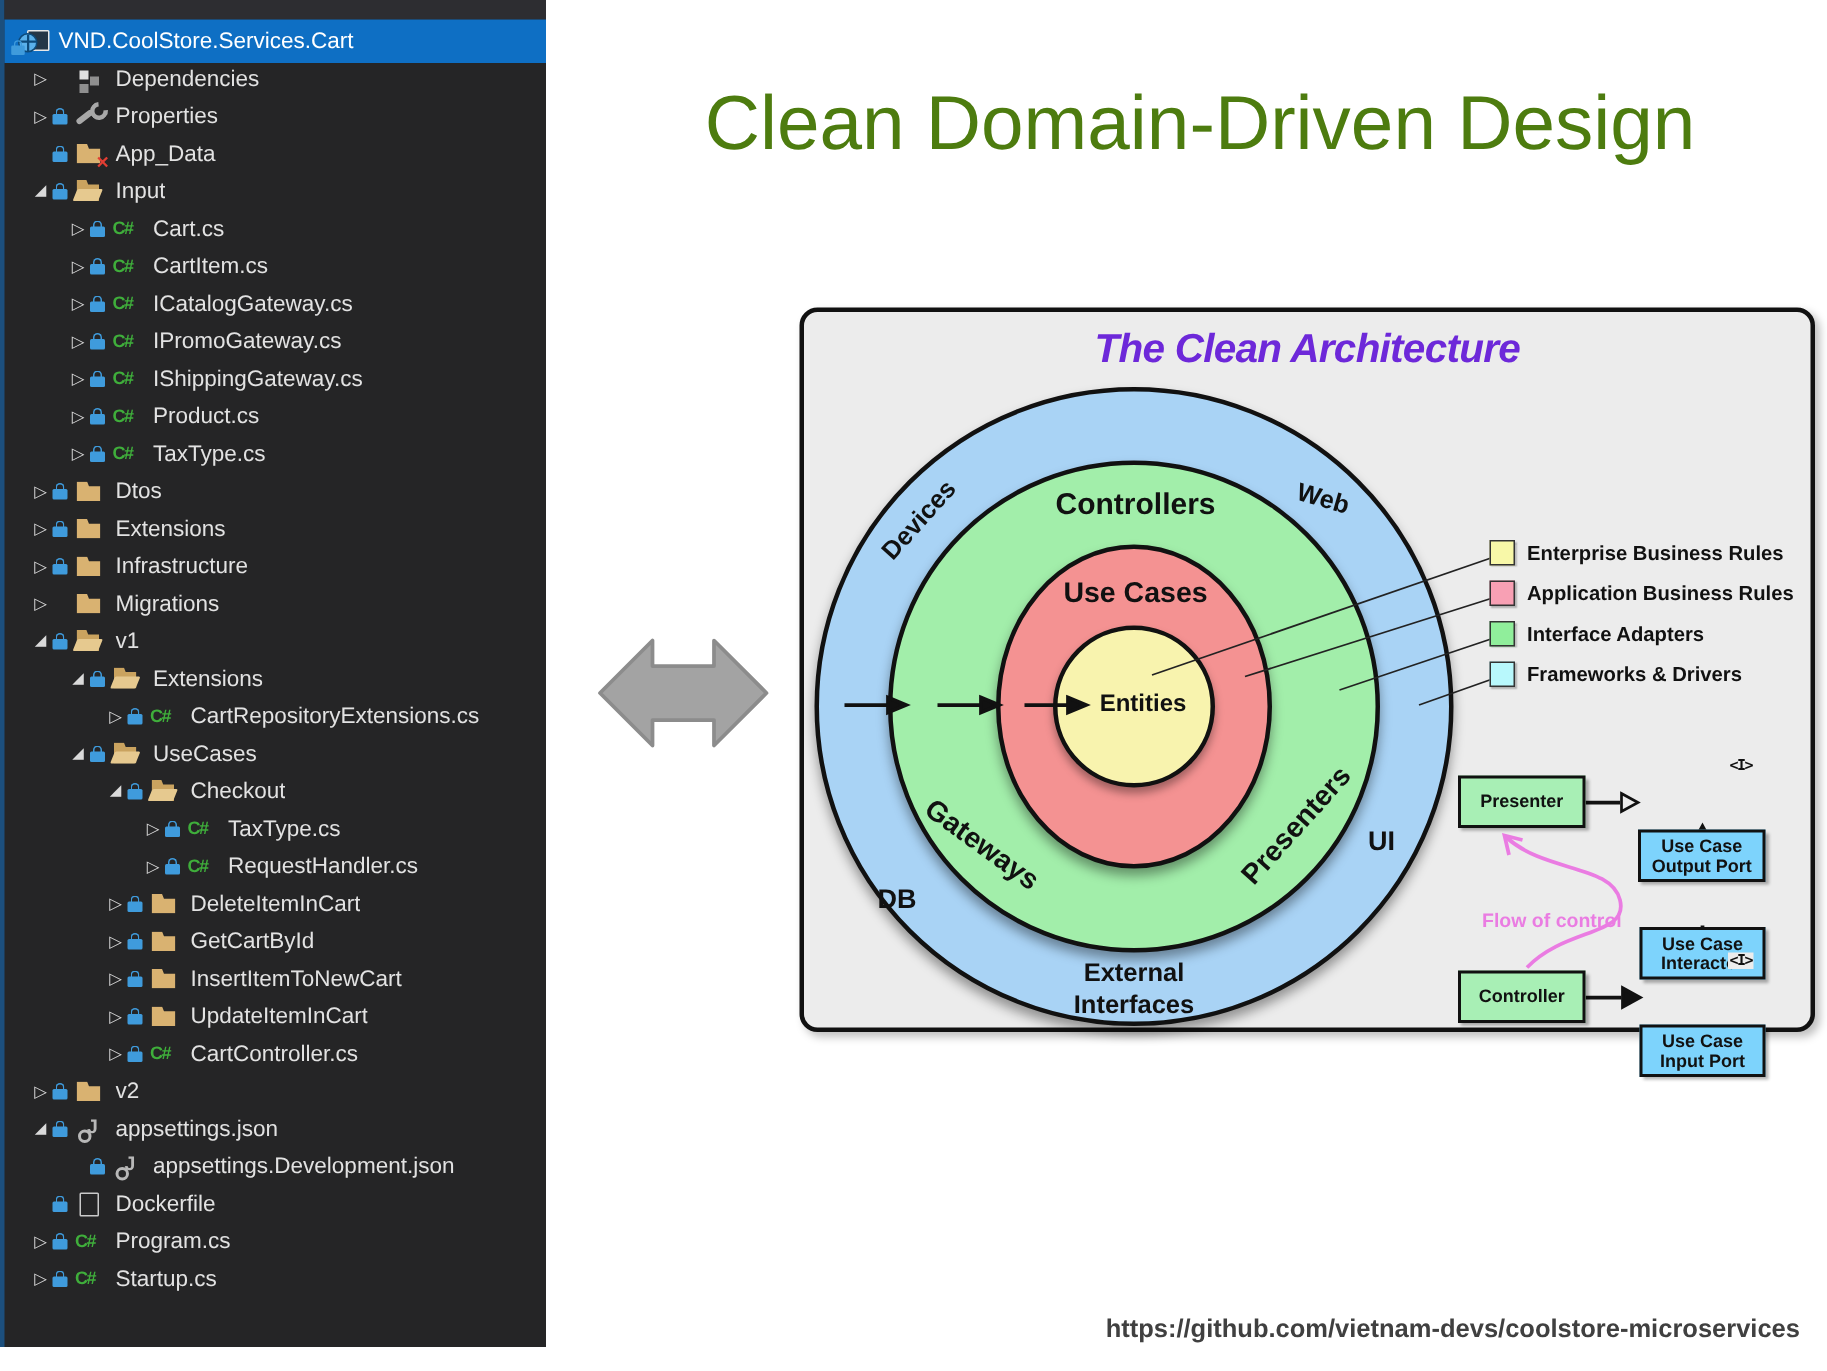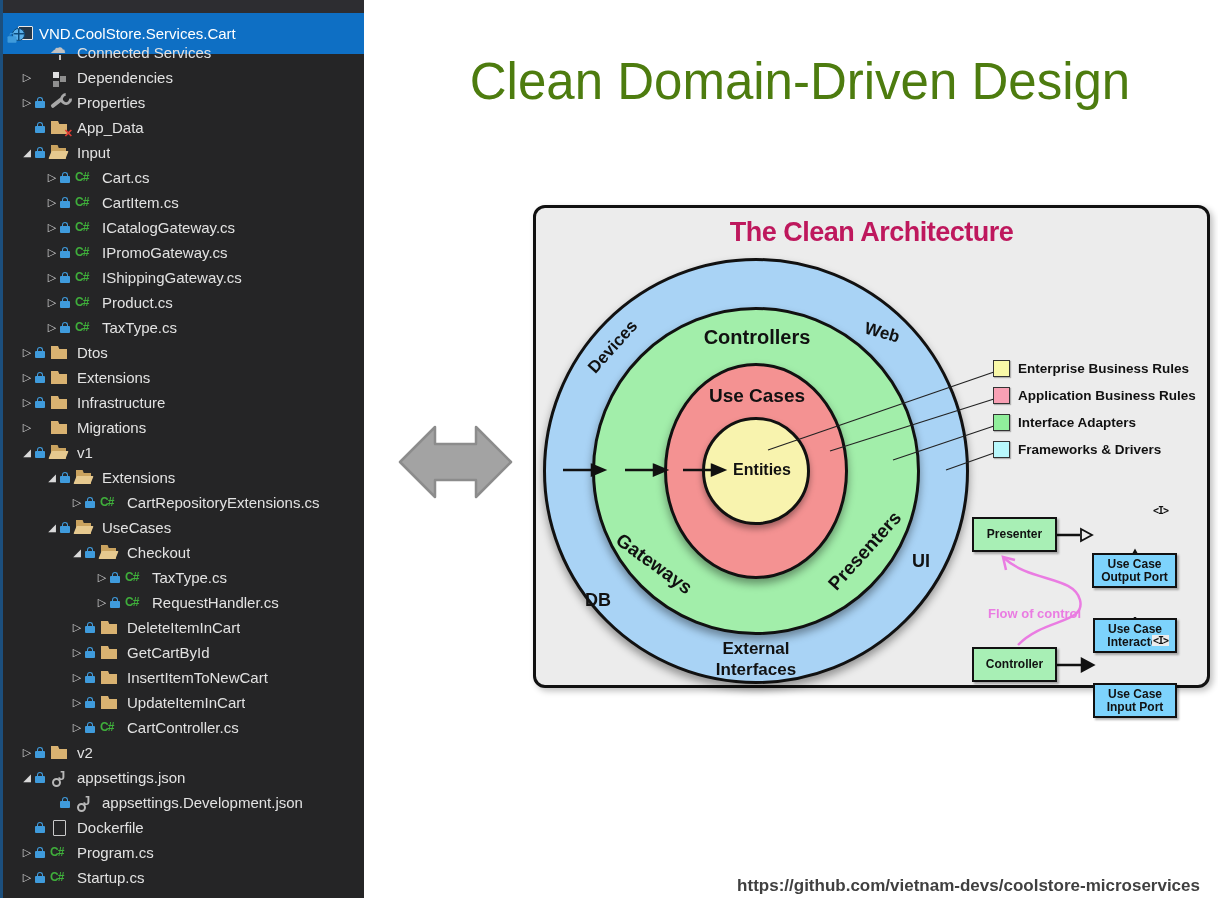--- a/index.html
+++ b/index.html
@@ -3,21 +3,21 @@
 <meta charset="utf-8">
 <style>
   * { margin:0; padding:0; box-sizing:border-box; }
   html,body { width:1218px; height:914px; background:#ffffff; overflow:hidden;
               font-family:"Liberation Sans", sans-serif; }
 
   
   .tree-panel { position:absolute; left:0; top:0; width:364px; height:898px;
                 background:#252526; border-left:3px solid #1c4f7d; }
   .tree-topstrip { position:absolute; left:0; top:0; right:0; height:13px; background:#2d2d31; }
-  .tree-header { position:absolute; left:0; top:13px; right:0; height:41px; background:#0e6fc4;
+  .tree-header { position:absolute; left:0; top:13px; right:0; height:29px; background:#0e6fc4;
                  display:flex; align-items:center; color:#ffffff; font-size:15px; padding-left:4px; }
   .tree-rows { position:absolute; left:0; top:40px; right:0; }
   .row { height:25px; display:flex; align-items:center; color:#e2e2e2; font-size:15px; white-space:nowrap; }
   .arrow { width:16px; flex:none; font-family:"DejaVu Sans",sans-serif; font-size:11px;
            color:#dadada; text-align:center; line-height:25px; }
   .arrow.open { font-size:10px; }
   .lock-slot { width:15px; flex:none; display:flex; align-items:center; }
   .lock { position:relative; display:inline-block; width:10px; height:7px; background:#3f9bdc;
           border-radius:1px; margin-top:3px; }
   .lock::before { content:''; position:absolute; left:2px; top:-4px; width:4px; height:4px;
@@ -125,28 +125,20 @@
   <div class="tree-header">
     <span class="proj-icon">
       <span class="proj-win"></span>
       <span class="proj-globe"></span>
       <span class="lock proj-lock"></span>
     </span>
     <span>VND.CoolStore.Services.Cart</span>
   </div>
   <div class="tree-rows">
       <div class="row" style="padding-left: 16px;">
-    <span class="arrow"></span>
-    <span class="lock-slot">
-          <span class="lock" style="visibility: hidden;"></span>
-        </span>
-    <span class="icon-slot ic-cloud"></span>
-    <span class="label">Connected Services</span>
-  </div>
-      <div class="row" style="padding-left: 16px;">
     <span class="arrow">▷</span>
     <span class="lock-slot">
           <span class="lock" style="visibility: hidden;"></span>
         </span>
     <span class="icon-slot ic-deps"></span>
     <span class="label">Dependencies</span>
   </div>
       <div class="row" style="padding-left: 16px;">
     <span class="arrow">▷</span>
     <span class="lock-slot">
@@ -407,21 +399,21 @@
 </div>
 
 <div class="slide-title">Clean Domain-Driven Design</div>
 <div class="github-url">https://github.com/vietnam-devs/coolstore-microservices</div>
 
 <svg class="sync-arrow" width="115" height="78" viewBox="0 0 115 78">
   <polygon points="2,39 37,4 37,21 78,21 78,4 113,39 78,74 78,57 37,57 37,74" fill="#a3a3a3" stroke="#8c8c8c" stroke-width="2.5" stroke-linejoin="round"></polygon>
 </svg>
 
 <div class="arch-panel">
-  <div class="arch-title" style="color: #be185d;">The Clean Architecture</div>
+  <div class="arch-title" style="color: #6d28d9; font-style: italic;">The Clean Architecture</div>
 
   <div class="ring ring-frameworks" style="background: rgb(169, 211, 245);"></div>
   <div class="ring ring-adapters" style="background: rgb(162, 238, 170);"></div>
   <div class="ring ring-application" style="background: rgb(244, 146, 146);"></div>
   <div class="ring ring-enterprise" style="background: rgb(248, 243, 174);"></div>
 
   <svg class="overlay" viewBox="0 0 677 483">
     <g stroke="#222" stroke-width="1.2">
       <line x1="232" y1="242" x2="458" y2="164"></line>
       <line x1="294" y1="243" x2="458" y2="191"></line>

